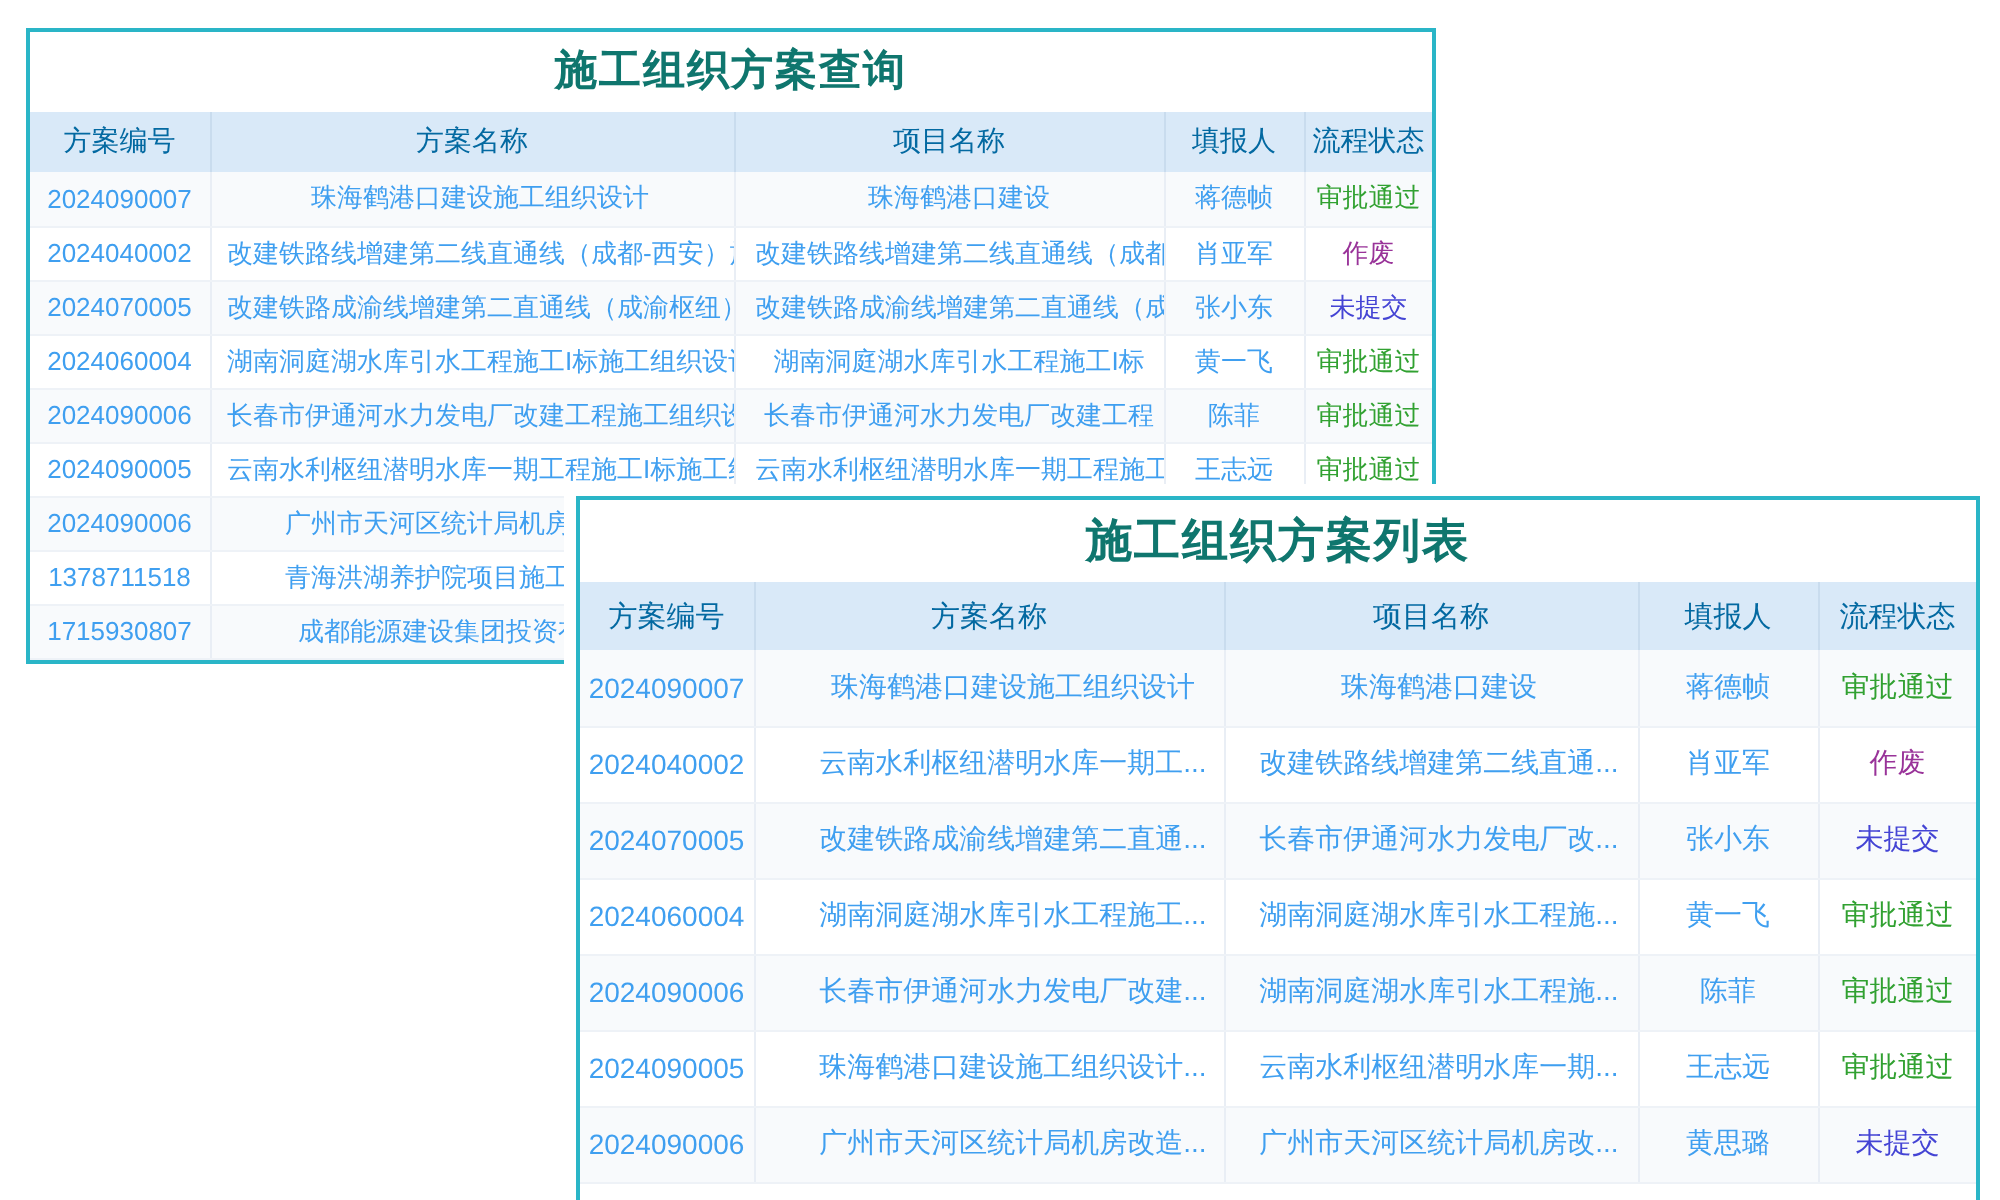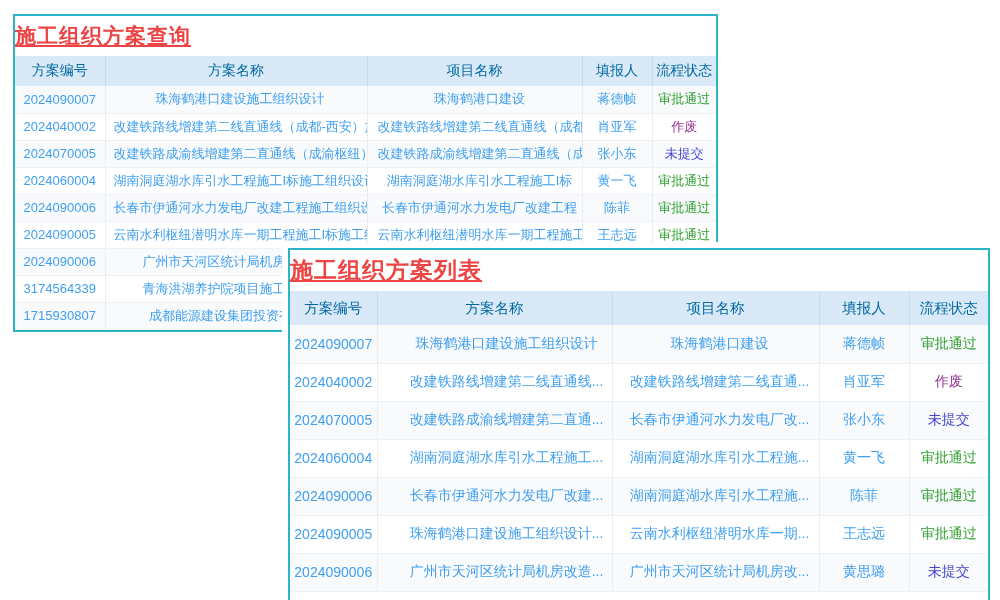--- a/index.html
+++ b/index.html
@@ -7,21 +7,21 @@
     width:1000px;height:600px;overflow:hidden;position:relative;
     font-family:"Liberation Sans","DejaVu Sans",sans-serif;
   }
   .panel{
     position:absolute;background:#ffffff;box-sizing:border-box;
     border:2px solid #2ab5c7;
   }
   .panel-back{left:13px;top:14px;width:705px;height:318px;}
   .panel-front{left:288px;top:248px;width:702px;height:382px;box-shadow:0 0 0 6px #ffffff;}
   .panel-title{
-    margin:0;text-align:left;font-weight:bold;color:#ef4444;letter-spacing:1px;text-decoration:underline;
+    margin:0;text-align:center;font-weight:bold;color:#0f766e;letter-spacing:1px;
   }
   .panel-back .panel-title{font-size:21px;line-height:40px;height:40px;}
   .panel-front .panel-title{font-size:23px;line-height:41px;height:41px;}
   table{border-collapse:collapse;table-layout:fixed;width:100%;}
   th,td{
     box-sizing:border-box;white-space:nowrap;overflow:hidden;
     border-right:1px solid #e9eef5;padding:0;
   }
   th:last-child,td:last-child{border-right:none;}
   thead th{
@@ -111,21 +111,21 @@
           <td class="c4" style="color: rgb(49, 161, 49);">审批通过</td>
         </tr>
         <tr>
           <td class="c0">2024090006</td>
           <td class="c1">广州市天河区统计局机房改造项目</td>
           <td class="c2"></td>
           <td class="c3"></td>
           <td class="c4"></td>
         </tr>
         <tr>
-          <td class="c0">3174564339</td>
+          <td class="c0">1378711518</td>
           <td class="c1">青海洪湖养护院项目施工组织设计</td>
           <td class="c2"></td>
           <td class="c3"></td>
           <td class="c4"></td>
         </tr>
         <tr>
           <td class="c0">1715930807</td>
           <td class="c1">成都能源建设集团投资有限公司</td>
           <td class="c2"></td>
           <td class="c3"></td>
@@ -157,21 +157,21 @@
     <tbody>
         <tr>
           <td class="c0">2024090007</td>
           <td class="c1">珠海鹤港口建设施工组织设计</td>
           <td class="c2">珠海鹤港口建设</td>
           <td class="c3">蒋德帧</td>
           <td class="c4" style="color: rgb(49, 161, 49);">审批通过</td>
         </tr>
         <tr>
           <td class="c0">2024040002</td>
-          <td class="c1">改建铁路线增建第二线直通线...</td>
+          <td class="c1">云南水利枢纽潜明水库一期工...</td>
           <td class="c2">改建铁路线增建第二线直通...</td>
           <td class="c3">肖亚军</td>
           <td class="c4" style="color: rgb(153, 51, 153);">作废</td>
         </tr>
         <tr>
           <td class="c0">2024070005</td>
           <td class="c1">改建铁路成渝线增建第二直通...</td>
           <td class="c2">长春市伊通河水力发电厂改...</td>
           <td class="c3">张小东</td>
           <td class="c4" style="color: rgb(68, 68, 212);">未提交</td>

